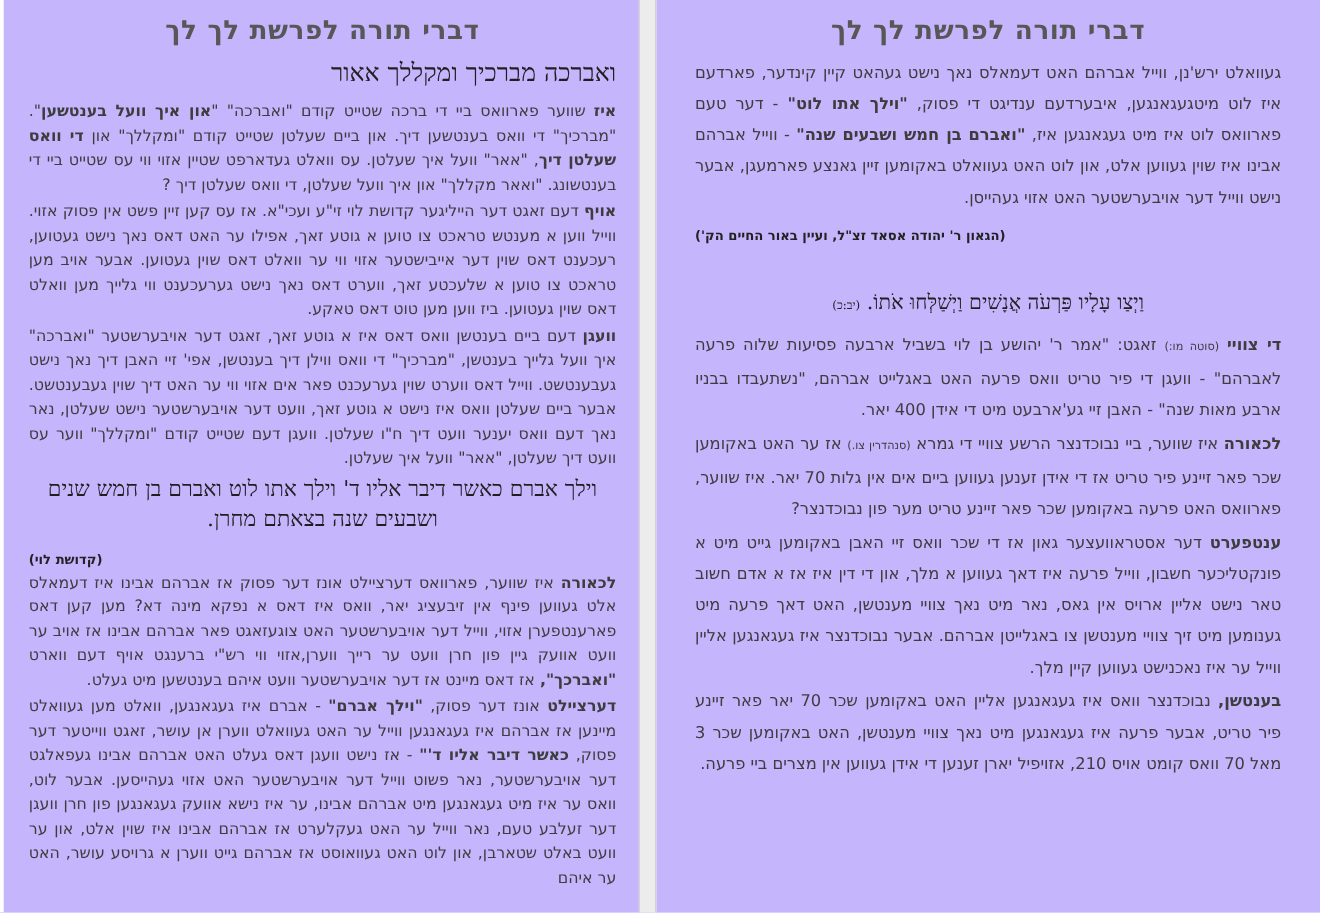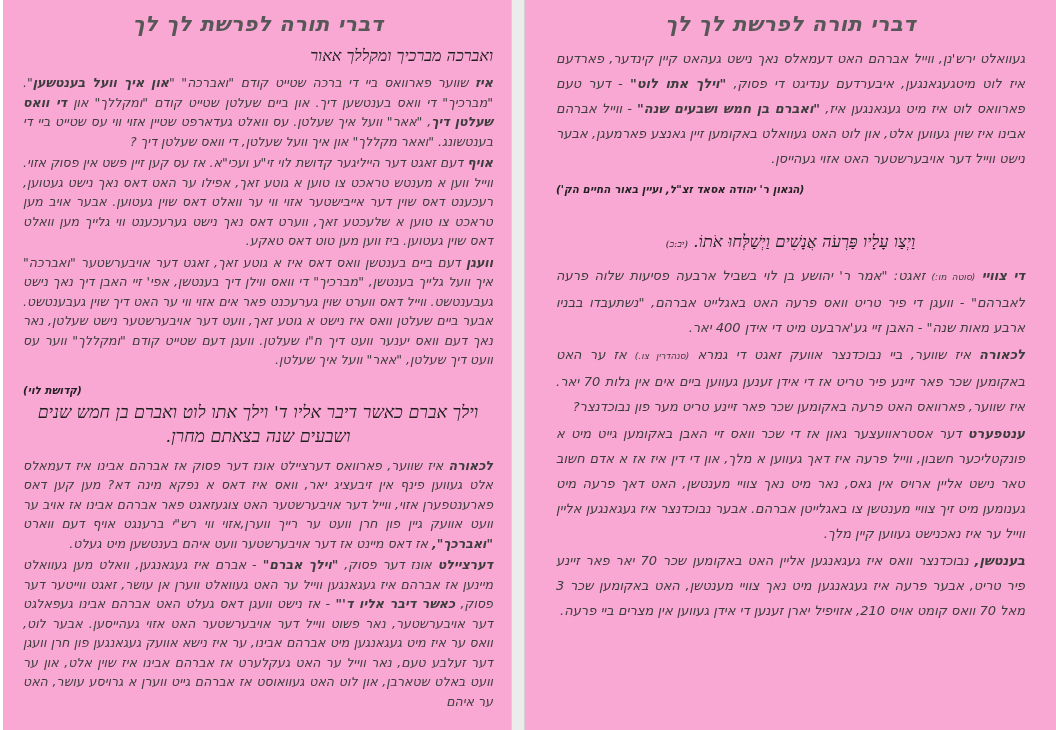--- a/index.html
+++ b/index.html
@@ -4,33 +4,33 @@
 <style>
   html,body{margin:0;padding:0;}
   body{
     width:1056px;height:730px;overflow:hidden;
     background:#ffffff;
     font-family:"DejaVu Sans","Liberation Sans",sans-serif;
     color:#3d3d3d;
   }
   .spread{display:flex;flex-direction:row;width:1056px;height:730px;}
   
-  .page{background:#f9a8d4;box-sizing:border-box;font-style:italic;}
+  .page{background:#c4b5fd;box-sizing:border-box;}
   #page-left{width:531px;order:1;padding:8px 31px 0 31px;}
   .gutter{width:14px;order:2;background:#ececec;border-left:1px solid #d2d2d2;border-right:1px solid #d2d2d2;box-sizing:border-box;}
   #page-right{width:508px;order:3;padding:8px 18px 0 20px;}
 
   .blk{direction:rtl;}
   .title{
     font-size:21px;font-weight:bold;color:#575757;
     text-align:center;margin:4px 0 10px 0;letter-spacing:0.5px;
   }
   .subtitle{
     font-family:"DejaVu Serif","Liberation Serif",serif;
-    font-size:16px;color:#1f1f1f;text-align:right;margin:8px 0 8px 0;
+    font-size:20px;color:#1f1f1f;text-align:right;margin:8px 0 8px 0;
   }
   .para{text-align:justify;margin:0 0 2px 0;}
   #page-right .para{font-size:12.6px;line-height:19.5px;}
   #page-left  .para{font-size:13px;line-height:25px;}
   .attribution{
     font-weight:bold;font-size:10.5px;color:#222;
     text-align:left;margin:12px 0 0 0;
   }
   #page-right .attribution{margin:14px 0 2px 0;}
   .verse-header{
@@ -47,29 +47,29 @@
 </head>
 <body>
 
 <div class="spread">
   <div class="page" id="page-left">
       <div class="blk title"><span>דברי תורה לפרשת לך לך</span></div>
       <div class="blk para"><span>געוואלט ירש'נן, ווייל אברהם האט דעמאלס נאך נישט געהאט קיין קינדער, פארדעם איז לוט מיטגעגאנגען, איבערדעם ענדיגט די פסוק, </span><span class="b">"וילך אתו לוט"</span><span> - דער טעם פארוואס לוט איז מיט געגאנגען איז, </span><span class="b">"ואברם בן חמש ושבעים שנה"</span><span> - ווייל אברהם אבינו איז שוין געווען אלט, און לוט האט געוואלט באקומען זיין גאנצע פארמעגן, אבער נישט ווייל דער אויבערשטער האט אזוי געהייסן.</span></div>
       <div class="blk attribution"><span>(הגאון ר' יהודה אסאד זצ"ל, ועיין באור החיים הק')</span></div>
       <div class="blk verse-header"><span>וַיְצַו עָלָיו פַּרְעֹה אֲנָשִׁים וַיְשַׁלְּחוּ אֹתוֹ. </span><span class="s">(יב:כ)</span></div>
       <div class="blk para"><span class="b">די צוויי</span><span> </span><span class="s">(סוטה מו:)</span><span> זאגט: "אמר ר' יהושע בן לוי בשביל ארבעה פסיעות שלוה פרעה לאברהם" - וועגן די פיר טריט וואס פרעה האט באגלייט אברהם, "נשתעבדו בבניו ארבע מאות שנה" - האבן זיי גע'ארבעט מיט די אידן 400 יאר.</span></div>
-      <div class="blk para"><span class="b">לכאורה</span><span> איז שווער, ביי נבוכדנצר אוועק זאגט די גמרא </span><span class="s">(סנהדרין צו.)</span><span> אז ער האט באקומען שכר פאר זיינע פיר טריט אז די אידן זענען געווען ביים אים אין גלות 70 יאר. איז שווער, פארוואס האט פרעה באקומען שכר פאר זיינע טריט מער פון נבוכדנצר?</span></div>
+      <div class="blk para"><span class="b">לכאורה</span><span> איז שווער, ביי נבוכדנצר הרשע צוויי די גמרא </span><span class="s">(סנהדרין צו.)</span><span> אז ער האט באקומען שכר פאר זיינע פיר טריט אז די אידן זענען געווען ביים אים אין גלות 70 יאר. איז שווער, פארוואס האט פרעה באקומען שכר פאר זיינע טריט מער פון נבוכדנצר?</span></div>
       <div class="blk para"><span class="b">ענטפערט</span><span> דער אסטראוועצער גאון אז די שכר וואס זיי האבן באקומען גייט מיט א פונקטליכער חשבון, ווייל פרעה איז דאך געווען א מלך, און די דין איז אז א אדם חשוב טאר נישט אליין ארויס אין גאס, נאר מיט נאך צוויי מענטשן, האט דאך פרעה מיט גענומען מיט זיך צוויי מענטשן צו באגלייטן אברהם. אבער נבוכדנצר איז געגאנגען אליין ווייל ער איז נאכנישט געווען קיין מלך.</span></div>
       <div class="blk para"><span class="b">בענטשן,</span><span> נבוכדנצר וואס איז געגאנגען אליין האט באקומען שכר 70 יאר פאר זיינע פיר טריט, אבער פרעה איז געגאנגען מיט נאך צוויי מענטשן, האט באקומען שכר 3 מאל 70 וואס קומט אויס 210, אזויפיל יארן זענען די אידן געווען אין מצרים ביי פרעה.</span></div>
     </div>
   <div class="gutter"></div>
   <div class="page" id="page-right">
       <div class="blk title"><span>דברי תורה לפרשת לך לך</span></div>
       <div class="blk subtitle"><span>ואברכה מברכיך ומקללך אאור</span></div>
       <div class="blk para"><span class="b">איז</span><span> שווער פארוואס ביי די ברכה שטייט קודם "ואברכה" "</span><span class="b">און איך וועל בענטשען</span><span>". "מברכיך" די וואס בענטשען דיך. און ביים שעלטן שטייט קודם "ומקללך" און </span><span class="b">די וואס שעלטן דיך</span><span>, "אאר" וועל איך שעלטן. עס וואלט געדארפט שטיין אזוי ווי עס שטייט ביי די בענטשונג. "ואאר מקללך" און איך וועל שעלטן, די וואס שעלטן דיך ?</span></div>
       <div class="blk para"><span class="b">אויף</span><span> דעם זאגט דער הייליגער קדושת לוי זי"ע ועכי"א. אז עס קען זיין פשט אין פסוק אזוי. ווייל ווען א מענטש טראכט צו טוען א גוטע זאך, אפילו ער האט דאס נאך נישט געטוען, רעכענט דאס שוין דער אייבישטער אזוי ווי ער וואלט דאס שוין געטוען. אבער אויב מען טראכט צו טוען א שלעכטע זאך, ווערט דאס נאך נישט גערעכענט ווי גלייך מען וואלט דאס שוין געטוען. ביז ווען מען טוט דאס טאקע.</span></div>
       <div class="blk para"><span class="b">וועגן</span><span> דעם ביים בענטשן וואס דאס איז א גוטע זאך, זאגט דער אויבערשטער "ואברכה" איך וועל גלייך בענטשן, "מברכיך" די וואס ווילן דיך בענטשן, אפי' זיי האבן דיך נאך נישט געבענטשט. ווייל דאס ווערט שוין גערעכנט פאר אים אזוי ווי ער האט דיך שוין געבענטשט. אבער ביים שעלטן וואס איז נישט א גוטע זאך, וועט דער אויבערשטער נישט שעלטן, נאר נאך דעם וואס יענער וועט דיך ח"ו שעלטן. וועגן דעם שטייט קודם "ומקללך" ווער עס וועט דיך שעלטן, "אאר" וועל איך שעלטן.</span></div>
+      <div class="blk verse-header"><span>וילך אברם כאשר דיבר אליו ד' וילך אתו לוט ואברם בן חמש שנים ושבעים שנה בצאתם מחרן.</span></div>
       <div class="blk attribution"><span>(קדושת לוי)</span></div>
-      <div class="blk verse-header"><span>וילך אברם כאשר דיבר אליו ד' וילך אתו לוט ואברם בן חמש שנים ושבעים שנה בצאתם מחרן.</span></div>
       <div class="blk para"><span class="b">לכאורה</span><span> איז שווער, פארוואס דערציילט אונז דער פסוק אז אברהם אבינו איז דעמאלס אלט געווען פינף אין זיבעציג יאר, וואס איז דאס א נפקא מינה דא? מען קען דאס פארענטפערן אזוי, ווייל דער אויבערשטער האט צוגעזאגט פאר אברהם אבינו אז אויב ער וועט אוועק גיין פון חרן וועט ער רייך ווערן,אזוי ווי רש"י ברענגט אויף דעם ווארט </span><span class="b">"ואברכך",</span><span> אז דאס מיינט אז דער אויבערשטער וועט איהם בענטשען מיט געלט.</span></div>
       <div class="blk para"><span class="b">דערציילט</span><span> אונז דער פסוק, </span><span class="b">"וילך אברם"</span><span> - אברם איז געגאנגען, וואלט מען געוואלט מיינען אז אברהם איז געגאנגען ווייל ער האט געוואלט ווערן אן עושר, זאגט ווייטער דער פסוק, </span><span class="b">כאשר דיבר אליו ד'"</span><span> - אז נישט וועגן דאס געלט האט אברהם אבינו געפאלגט דער אויבערשטער, נאר פשוט ווייל דער אויבערשטער האט אזוי געהייסען. אבער לוט, וואס ער איז מיט געגאנגען מיט אברהם אבינו, ער איז נישא אוועק געגאנגען פון חרן וועגן דער זעלבע טעם, נאר ווייל ער האט געקלערט אז אברהם אבינו איז שוין אלט, און ער וועט באלט שטארבן, און לוט האט געוואוסט אז אברהם גייט ווערן א גרויסע עושר, האט ער איהם</span></div>
     </div>
 </div>
 
 </body></html>

